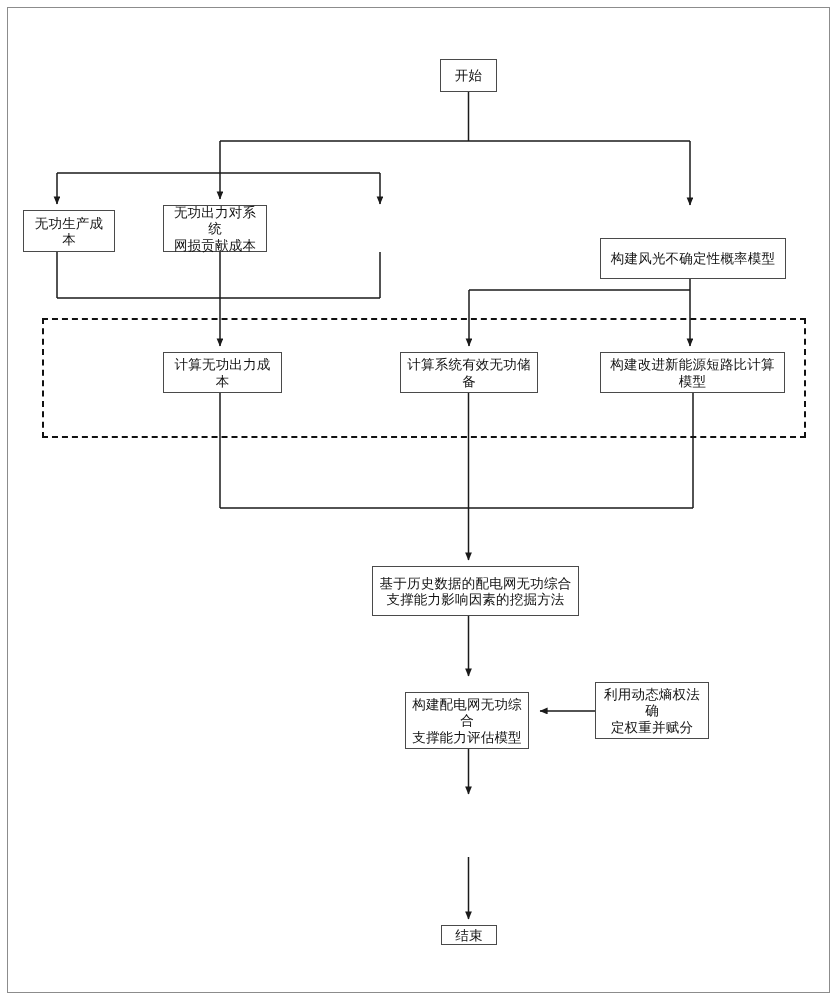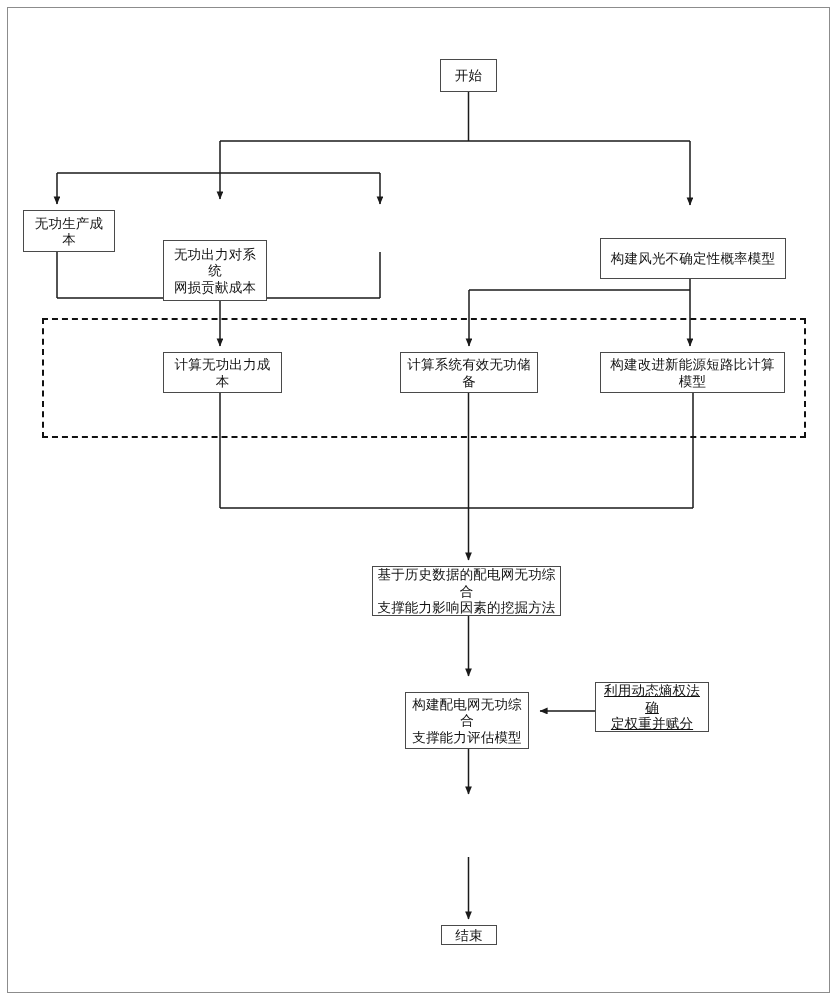--- a/index.html
+++ b/index.html
@@ -120,21 +120,21 @@
   </svg>
 
   <div class="node" id="node-start" style="left: 440px; top: 30px; width: 57px; height: 33px; margin-top: 29px;">
     <span class="txt">开始</span>
   </div>
 
   <div class="node" id="node-cost_production" style="left: 23px; top: 210px; width: 92px; height: 42px;">
     <span class="txt">无功生产成本</span>
   </div>
 
-  <div class="node" id="node-cost_network_loss" style="left: 163px; top: 205px; width: 104px; height: 61px; margin-top: 35px;">
+  <div class="node" id="node-cost_network_loss" style="left: 163px; top: 205px; width: 104px; height: 47px;">
     <span class="txt">无功出力对系统
 网损贡献成本</span>
   </div>
 
 
   <div class="node" id="node-wind_solar_model" style="left: 600px; top: 211px; width: 186px; height: 41px; margin-top: 27px;">
     <span class="txt">构建风光不确定性概率模型</span>
   </div>
 
   <div class="node" id="node-calc_reactive_reserve" style="left: 400px; top: 352px; width: 138px; height: 41px;">
@@ -142,31 +142,31 @@
   </div>
 
   <div class="node" id="node-calc_output_cost" style="left: 163px; top: 352px; width: 119px; height: 41px;">
     <span class="txt">计算无功出力成本</span>
   </div>
 
   <div class="node" id="node-scr_model" style="left: 600px; top: 352px; width: 185px; height: 41px;">
     <span class="txt">构建改进新能源短路比计算模型</span>
   </div>
 
-  <div class="node" id="node-mining_method" style="left: 372px; top: 566px; width: 189px; height: 50px;">
+  <div class="node" id="node-mining_method" style="left: 372px; top: 566px; width: 207px; height: 50px;">
     <span class="txt">基于历史数据的配电网无功综合
 支撑能力影响因素的挖掘方法</span>
   </div>
 
   <div class="node" id="node-evaluation_model" style="left: 405px; top: 692px; width: 124px; height: 57px;">
     <span class="txt">构建配电网无功综合
 支撑能力评估模型</span>
   </div>
 
-  <div class="node" id="node-entropy_weight" style="left: 595px; top: 682px; width: 114px; height: 50px; text-decoration: underline;">
+  <div class="node" id="node-entropy_weight" style="left: 595px; top: 682px; width: 114px; height: 57px;">
     <span class="txt">利用动态熵权法确
 定权重并赋分</span>
   </div>
 
 
   <div class="node" id="node-end" style="left: 441px; top: 925px; width: 56px; height: 20px;">
     <span class="txt">结束</span>
   </div>
 
 </div>

